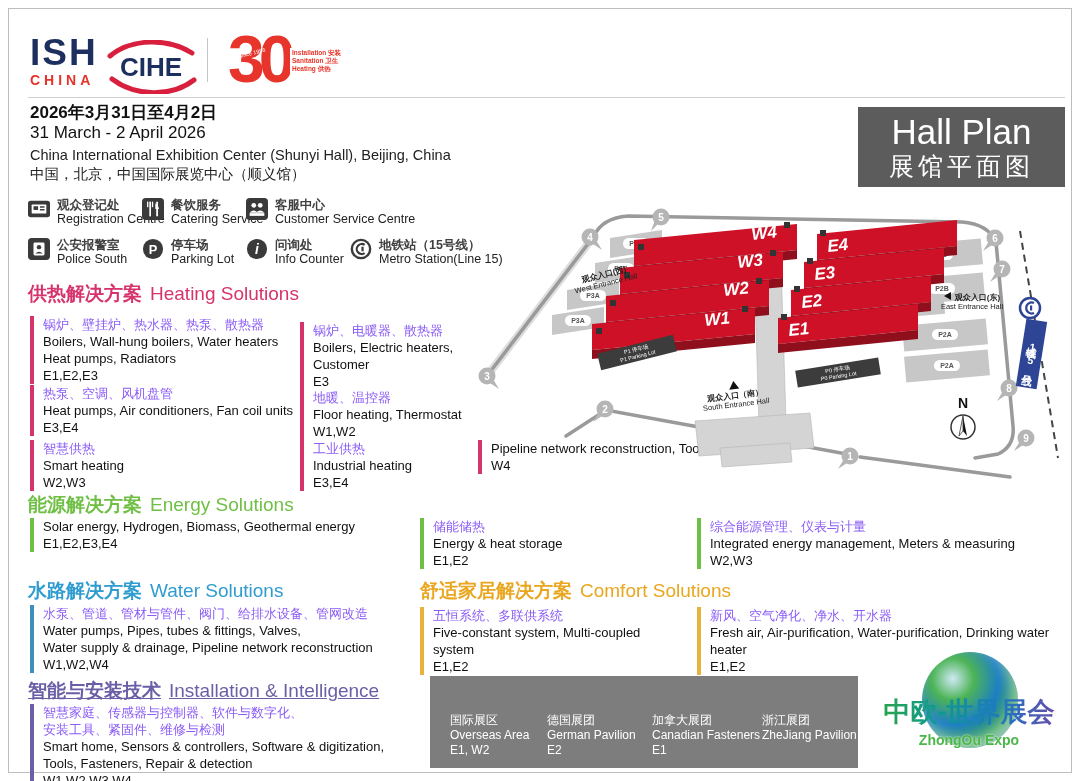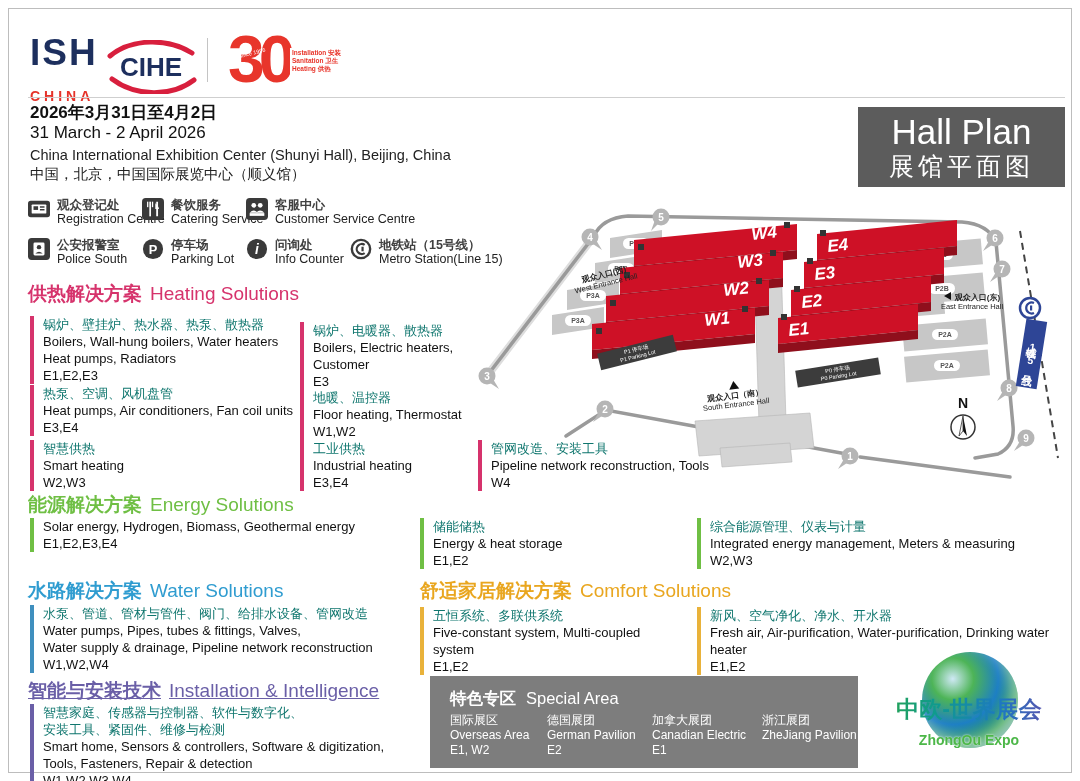--- a/index.html
+++ b/index.html
@@ -4,21 +4,21 @@
 <style>
   html,body{margin:0;padding:0;background:#e8e8e8;}
   .page{position:relative;width:1080px;height:781px;background:#ffffff;overflow:hidden;
         font-family:"Liberation Sans","DejaVu Sans",sans-serif;color:#1a1a1a;}
   .frame{position:absolute;inset:8px;border:1px solid #bdbdbd;pointer-events:none;}
   .abs{position:absolute;}
 
   
   .ish{left:30px;top:34px;line-height:1;}
   .ish-main{font-size:37px;font-weight:900;color:#1d2f5e;letter-spacing:2px;}
-  .ish-sub{font-size:14px;font-weight:700;color:#e5332a;letter-spacing:4px;margin-top:18px;}
+  .ish-sub{font-size:14px;font-weight:700;color:#e5332a;letter-spacing:4px;margin-top:2px;}
   .cihe{left:104px;top:40px;}
   .logo-divider{left:207px;top:38px;width:1px;height:44px;background:#c4c4c4;}
   .anniv{left:228px;top:24px;width:120px;height:74px;}
   .anniv-num{font-size:66px;font-weight:900;color:#e8352b;letter-spacing:-6px;line-height:70px;}
   .anniv-lines{position:absolute;left:62px;top:24px;background:#fff;padding:1px 2px;line-height:8px;}
   .anniv-line{font-size:6.5px;font-weight:700;color:#e8352b;white-space:nowrap;}
   .anniv-since{position:absolute;left:10px;top:26px;font-size:5.5px;color:#ffffff;transform:rotate(-14deg);white-space:nowrap;}
   .header-rule{left:28px;top:97px;width:1037px;height:1px;background:#cfcfcf;}
 
   .datecn{left:30px;top:101px;font-size:17px;font-weight:700;color:#111;}
@@ -41,21 +41,21 @@
   .sec-head{position:absolute;font-size:19px;white-space:nowrap;}
   .sec-head .t-cn{font-weight:700;}
   .sec-head .t-en{font-weight:500;margin-left:8px;}
   .heating-c{color:#d6336c;} .energy-c{color:#6fbf44;} .water-c{color:#2f9cd0;}
   .comfort-c{color:#e9a61f;} .install-c{color:#6a5fa7;text-decoration:underline;}
   .item{position:absolute;display:flex;}
   .bar{width:4px;flex:none;margin-right:9px;}
   .heating-b{background:#d6336c;} .energy-b{background:#6fbf44;} .water-b{background:#3f8fbe;}
   .comfort-b{background:#e9b23a;} .install-b{background:#6a5fa7;}
   .item .txt{font-size:13px;line-height:17px;}
-  .item .cn{color:#0f766e;white-space:pre-line;}
+  .item .cn{color:#8b5cf6;white-space:pre-line;}
   .item .en{color:#111;white-space:pre-line;}
   .item .halls{color:#111;}
 
   
   .special{left:430px;top:676px;width:428px;height:92px;background:#7d7d7d;color:#fff;}
   .special-title{position:absolute;left:20px;top:12px;font-size:16.5px;}
   .special-title .t-cn{font-weight:700;}
   .special-title .t-en{margin-left:10px;}
   .special-items{position:absolute;left:20px;top:37px;display:flex;}
   .sp-item{font-size:12px;line-height:15px;}
@@ -84,21 +84,21 @@
   .tri-left{width:0;height:0;border-top:4px solid transparent;border-bottom:4px solid transparent;
             border-right:7px solid #111;display:inline-block;margin-right:4px;}
   .tri-up{width:0;height:0;border-left:5px solid transparent;border-right:5px solid transparent;
           border-bottom:8px solid #111;margin:0 auto 2px auto;}
 
   
   .zo{left:868px;top:650px;width:202px;height:122px;}
   .globe{position:absolute;left:54px;top:2px;width:96px;height:96px;border-radius:50%;
          background:radial-gradient(circle at 32% 28%, #cfe9f5 0%, #4db457 22%, #1d7fc4 48%, #2f9e4f 70%, #1a6fb0 100%);
          box-shadow:inset -6px -8px 14px rgba(255,255,255,.5);}
-  .zo-cn{position:absolute;left:0;top:44px;width:202px;text-align:center;font-size:23px;font-weight:900;
+  .zo-cn{position:absolute;left:0;top:44px;width:202px;text-align:center;font-size:27px;font-weight:900;
          background:linear-gradient(90deg,#2fa63b,#0f9b8e,#1e77c2,#7a3fa3);
          -webkit-background-clip:text;background-clip:text;color:transparent;white-space:nowrap;}
   .zo-en{position:absolute;left:0;top:82px;width:202px;text-align:center;font-size:14px;font-weight:700;color:#4cb748;
          text-shadow:0 0 2px #fff;}
 </style>
 </head>
 <body>
 
 <div class="page">
   <div class="frame"></div>
@@ -268,21 +268,20 @@
     <div class="bar heating-b"></div>
     <div class="txt">
         <div class="cn">工业供热</div>
         <div class="en">Industrial heating</div>
         <div class="halls">E3,E4</div>
       </div>
   </div>
   <div class="item" style="left:478px;top:440px;width:260px">
     <div class="bar heating-b"></div>
     <div class="txt">
-        <div class="cn">管网改造、安装工具</div>
         <div class="en">Pipeline network reconstruction, Tools</div>
         <div class="halls">W4</div>
       </div>
   </div>
 
   <div class="sec-head energy-c" style="left:28px;top:492px">
     <span class="t-cn">能源解决方案</span><span class="t-en">Energy Solutions</span>
   </div>
   <div class="item" style="left:30px;top:518px;width:380px">
     <div class="bar energy-b"></div>
@@ -349,37 +348,34 @@
     <div class="txt">
         <div class="cn">智慧家庭、传感器与控制器、软件与数字化、
 安装工具、紧固件、维修与检测</div>
         <div class="en">Smart home, Sensors &amp; controllers, Software &amp; digitization,
 Tools, Fasteners, Repair &amp; detection</div>
         <div class="halls">W1,W2,W3,W4</div>
       </div>
   </div>
 
   <div class="abs special">
-    <div class="special-title">
-      <span class="t-cn">特色专区</span><span class="t-en">Special Area</span>
-    </div>
     <div class="special-items">
       <div class="sp-item sp0">
         <div>国际展区</div>
           <div>Overseas Area</div>
           <div>E1, W2</div>
       </div>
       <div class="sp-item sp1">
         <div>德国展团</div>
           <div>German Pavilion</div>
           <div>E2</div>
       </div>
       <div class="sp-item sp2">
         <div>加拿大展团</div>
-          <div>Canadian Electric</div>
+          <div>Canadian Fasteners</div>
           <div>E1</div>
       </div>
       <div class="sp-item">
         <div>浙江展团</div>
           <div>ZheJiang Pavilion</div>
           <div></div>
       </div>
     </div>
   </div>
 

